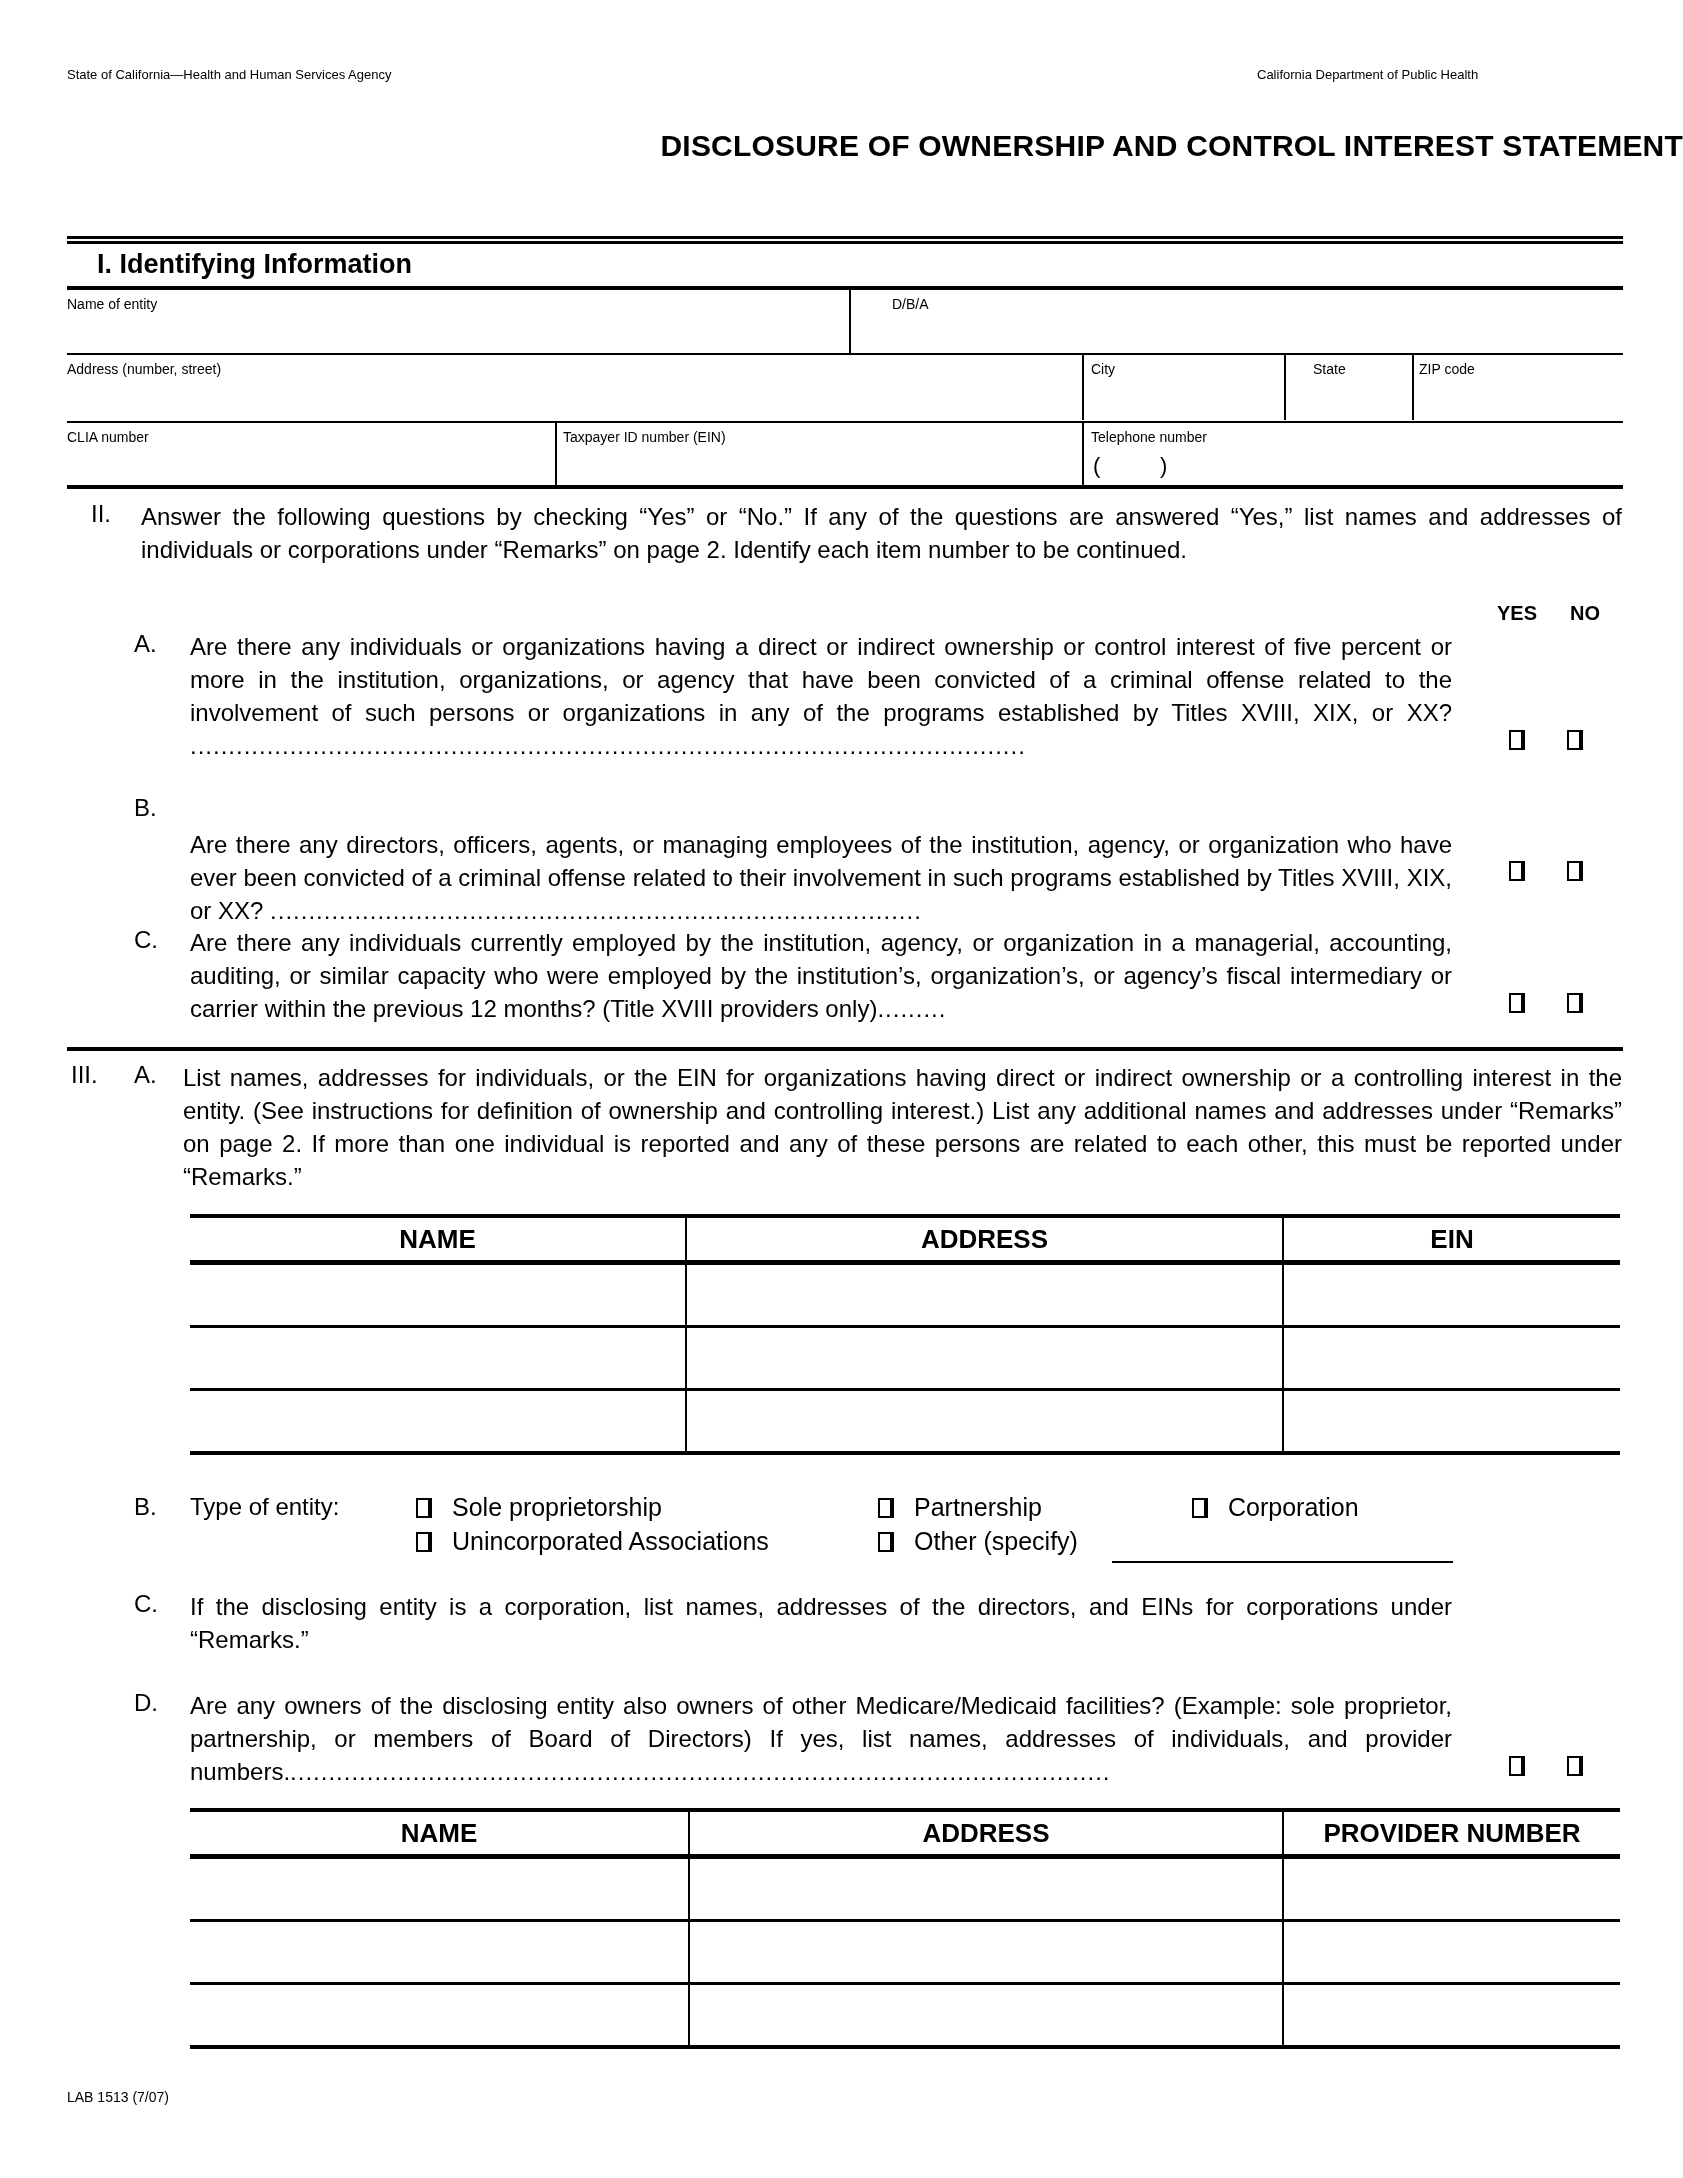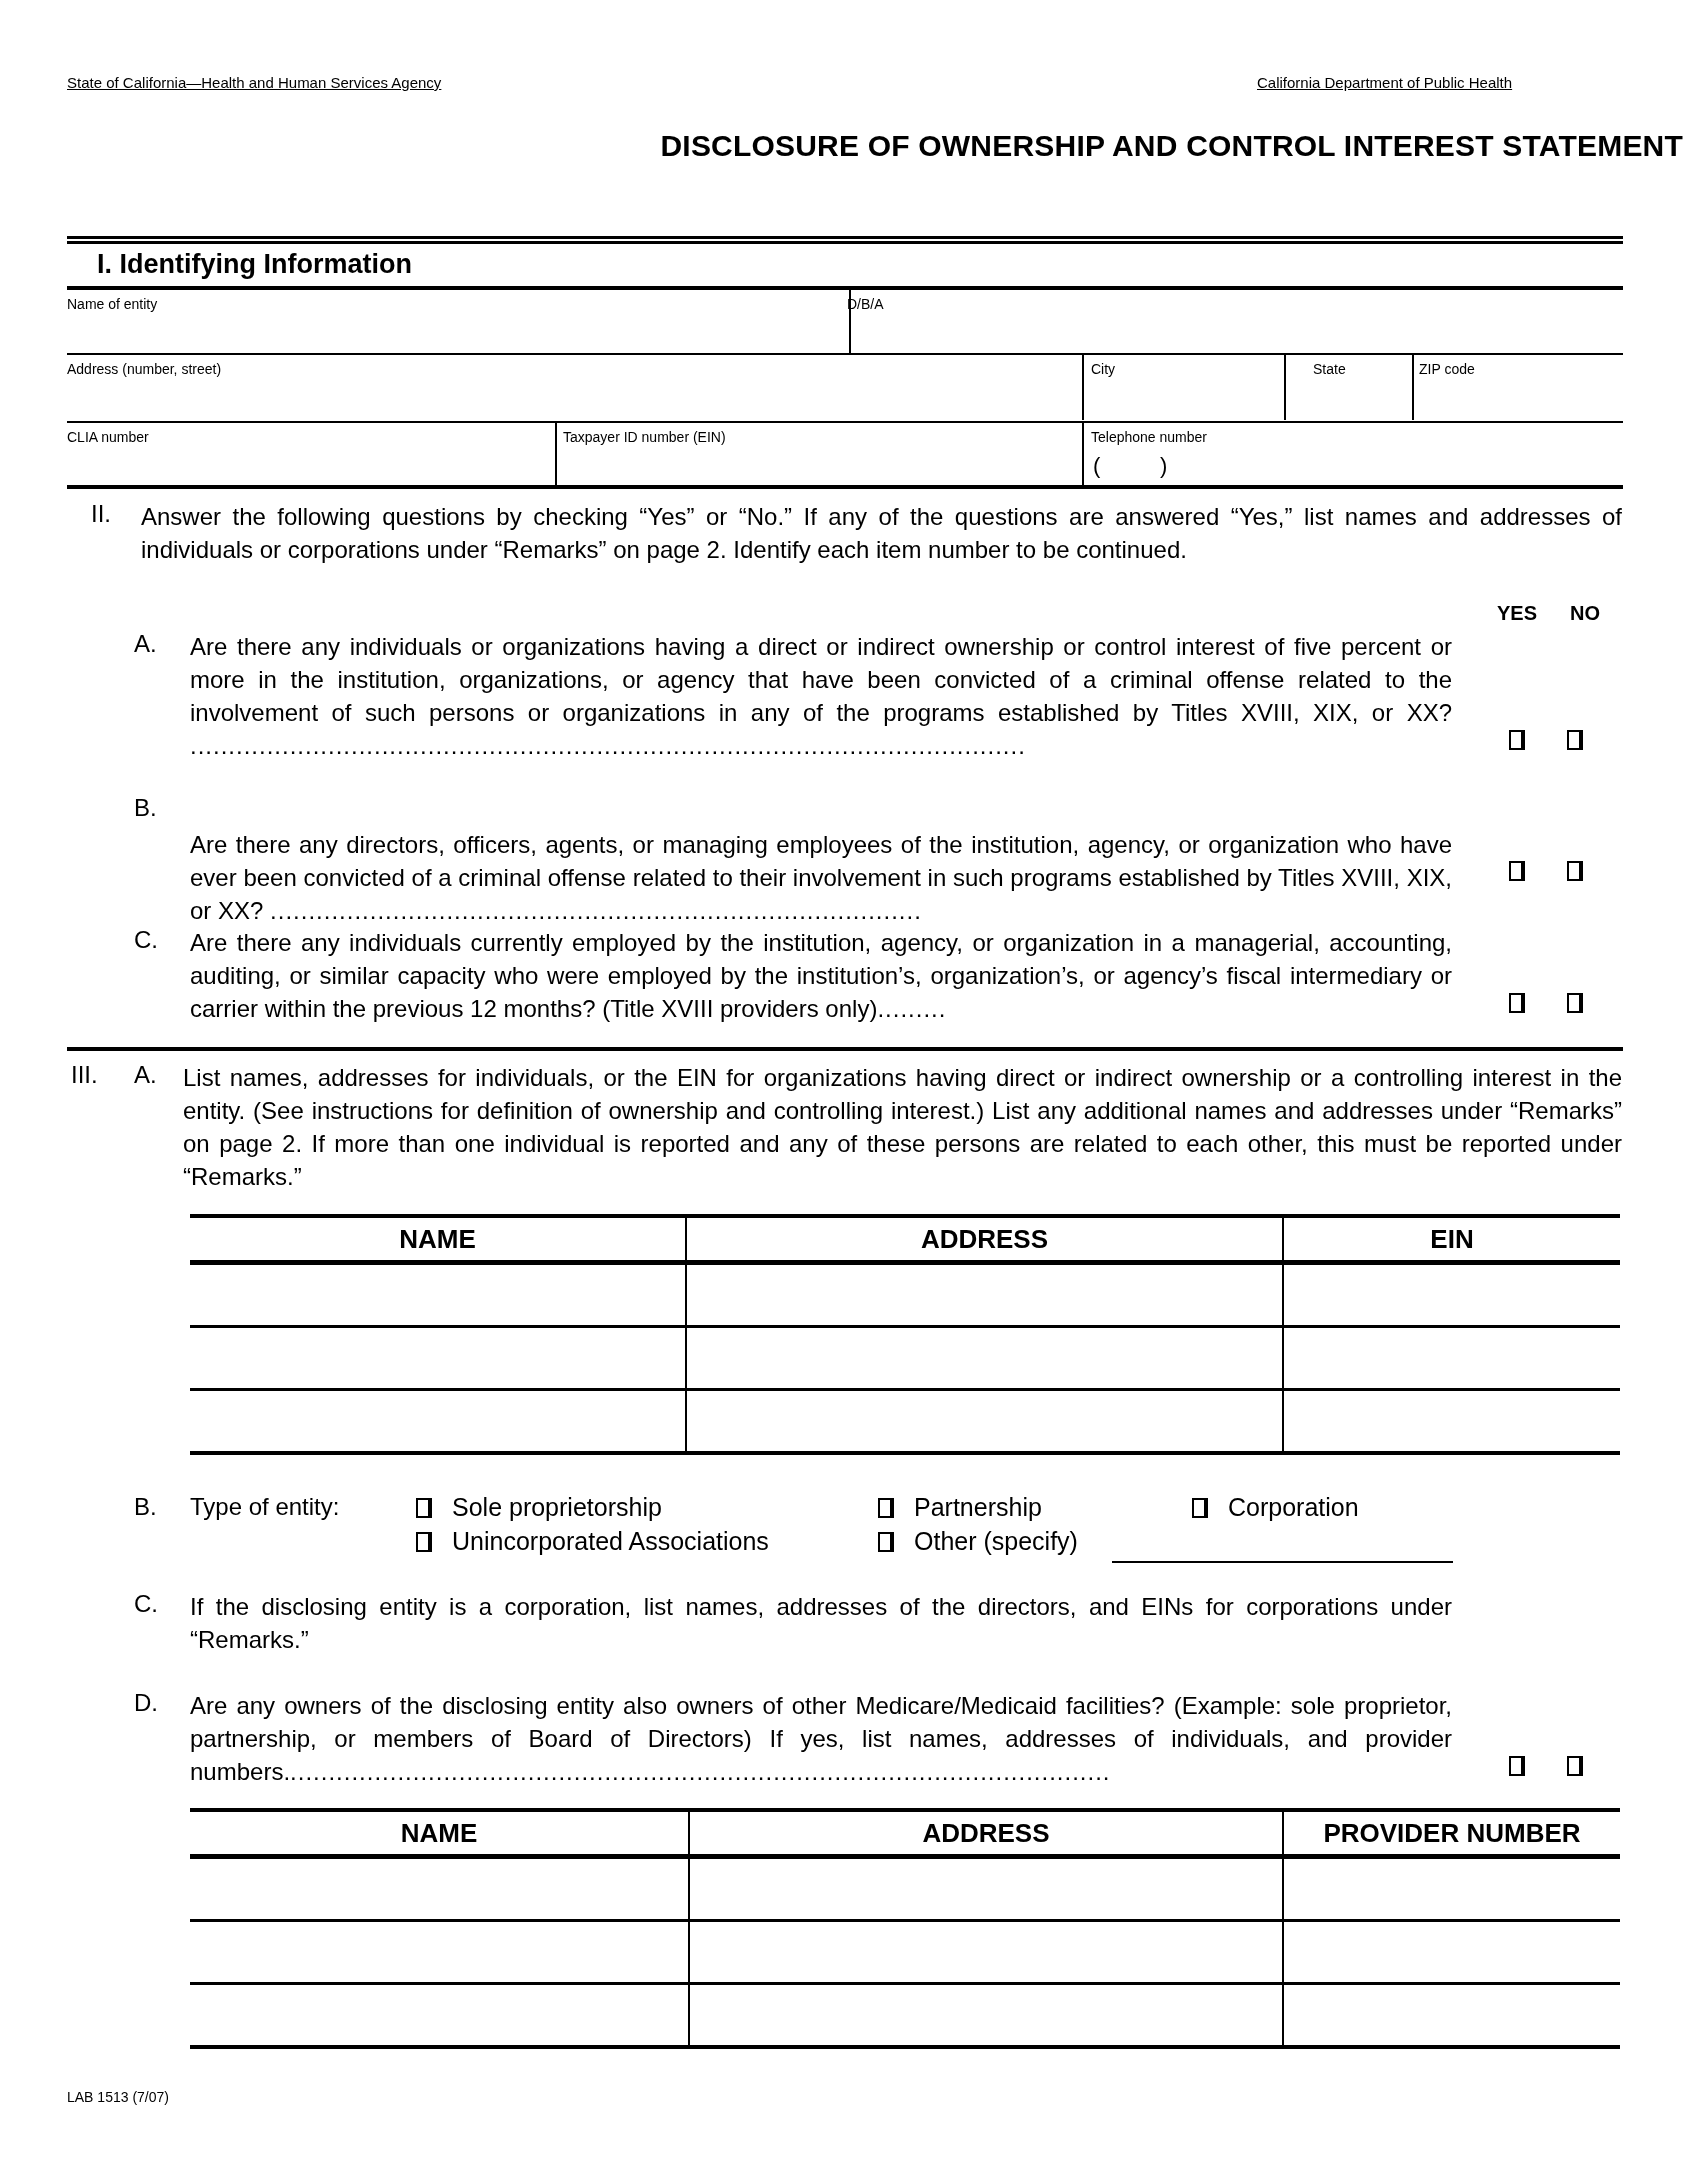--- a/index.html
+++ b/index.html
@@ -1,18 +1,18 @@
 <!DOCTYPE html>
 <html><head>
 <meta charset="utf-8">
 <style>
   html, body { margin:0; padding:0; background:#ffffff; }
   body { width:1683px; height:2178px; position:relative; font-family:"Liberation Sans", sans-serif; color:#000; overflow:hidden; }
   .abs { position:absolute; }
-  .hdr-small { font-size:15px; top:74px;text-decoration:underline; }
+  .hdr-small { font-size:13px; top:67px; }
   .title { left:0; width:1683px; top:129px; text-align:right; font-size:30px; font-weight:bold; letter-spacing:0.2px; }
   .rule { position:absolute; background:#000; }
   .sec-head { font-size:27px; font-weight:bold; }
   .field { position:absolute; box-sizing:border-box; }
   .field .lbl { font-size:14px; position:absolute; left:0; top:6px; white-space:nowrap; }
   .field .val { position:absolute; left:0; right:6px; top:28px; height:30px; border:none; background:transparent; font-family:"Liberation Sans", sans-serif; font-size:18px; outline:none; }
   .vline { position:absolute; background:#000; width:2px; }
   .para { font-size:24px; line-height:33px; text-align:justify; }
   .para.last-left { text-align-last:left; }
   .letter { font-size:24px; }
@@ -41,21 +41,21 @@
 <div class="rule" style="left:67px; width:1556px; top:241px; height:3px;"></div>
 
 <div class="abs sec-head" style="left:97px; top:249px;">I.  Identifying Information</div>
 <div class="rule" style="left:67px; width:1556px; top:286px; height:4px;"></div>
 
 <div class="field" style="left:67px; top:290px; width:782px; height:54px;">
   <span class="lbl">Name of entity</span>
   <input class="val" value="" style="">
 </div>
 <div class="vline" style="left:849px; top:290px; height:63px;"></div>
-<div class="field" style="left:847px; top:290px; width:762px; height:46px;">
+<div class="field" style="left:892px; top:290px; width:762px; height:46px;">
   <span class="lbl">D/B/A</span>
   <input class="val" value="" style="">
 </div>
 <div class="rule" style="left:67px; width:1556px; top:353px; height:2px;"></div>
 
 <div class="field" style="left:67px; top:355px; width:1010px; height:65px;">
   <span class="lbl">Address (number, street)</span>
   <input class="val" value="" style="">
 </div>
 <div class="vline" style="left:1082px; top:355px; height:65px;"></div>

